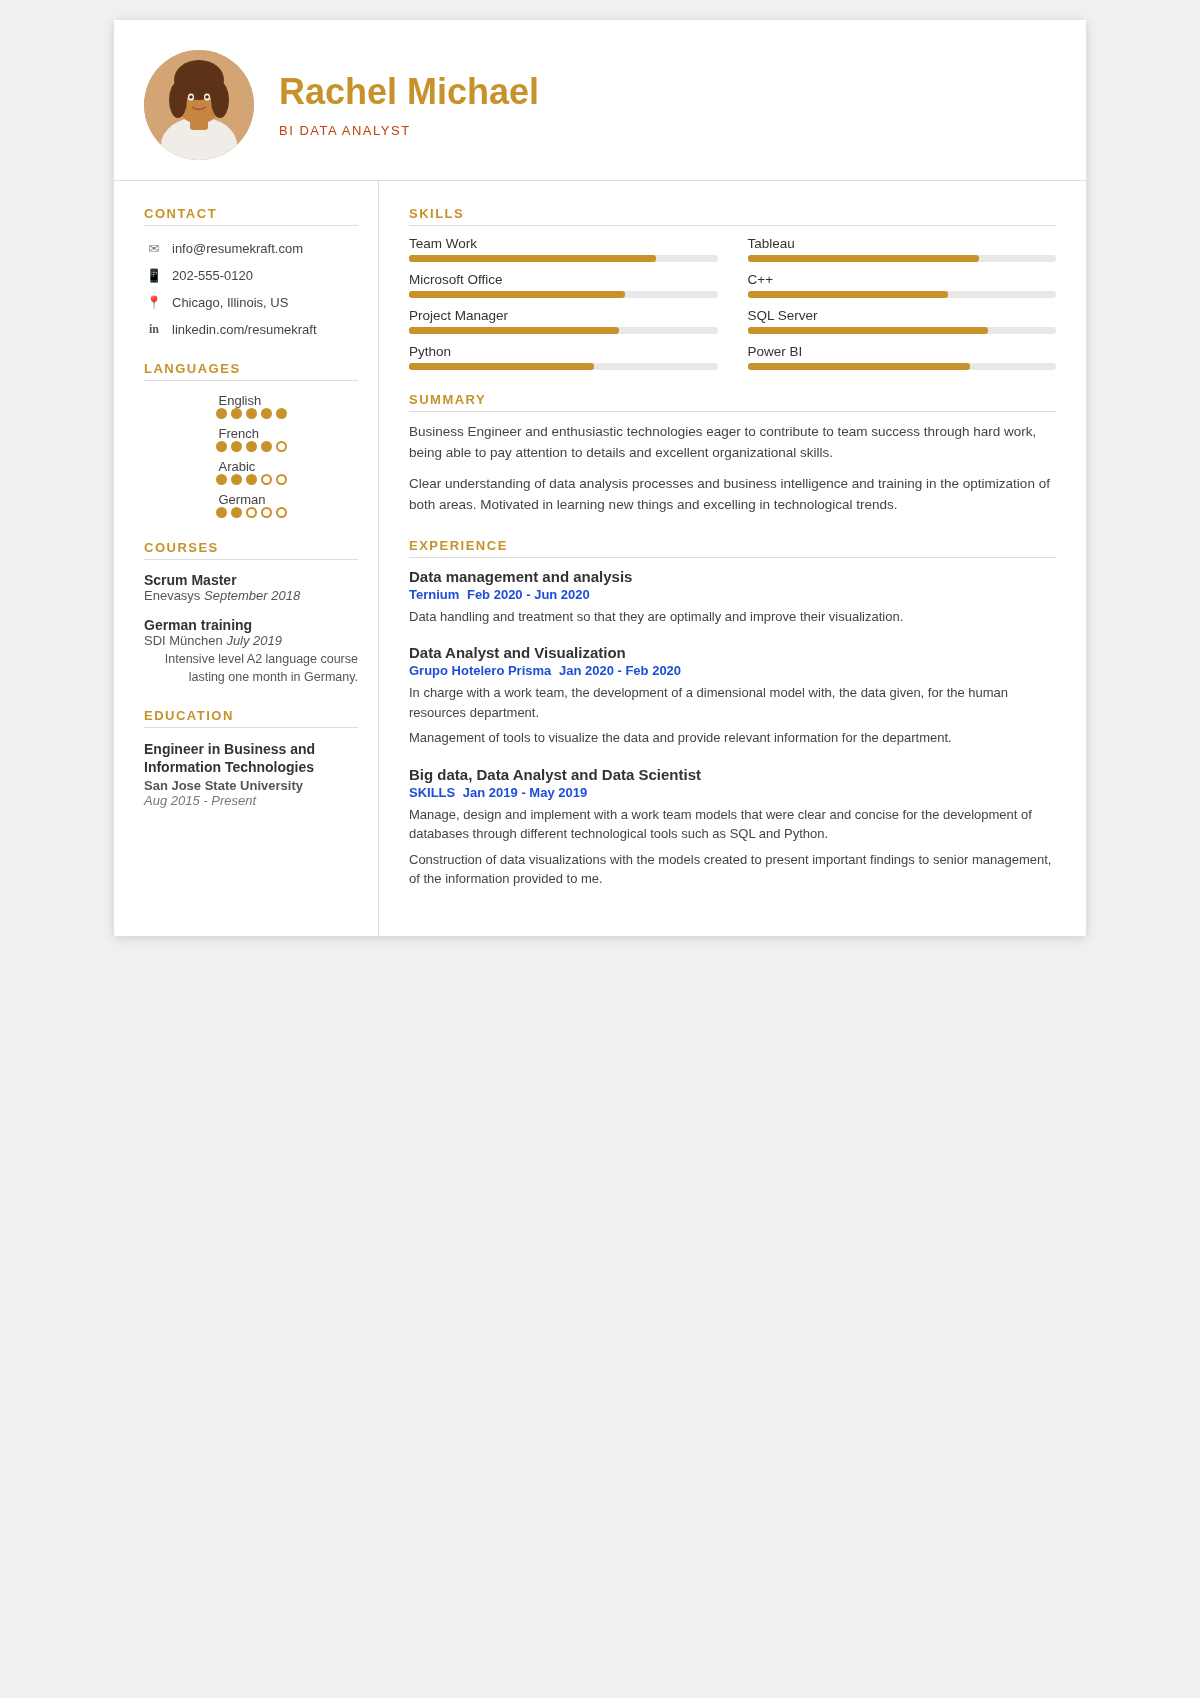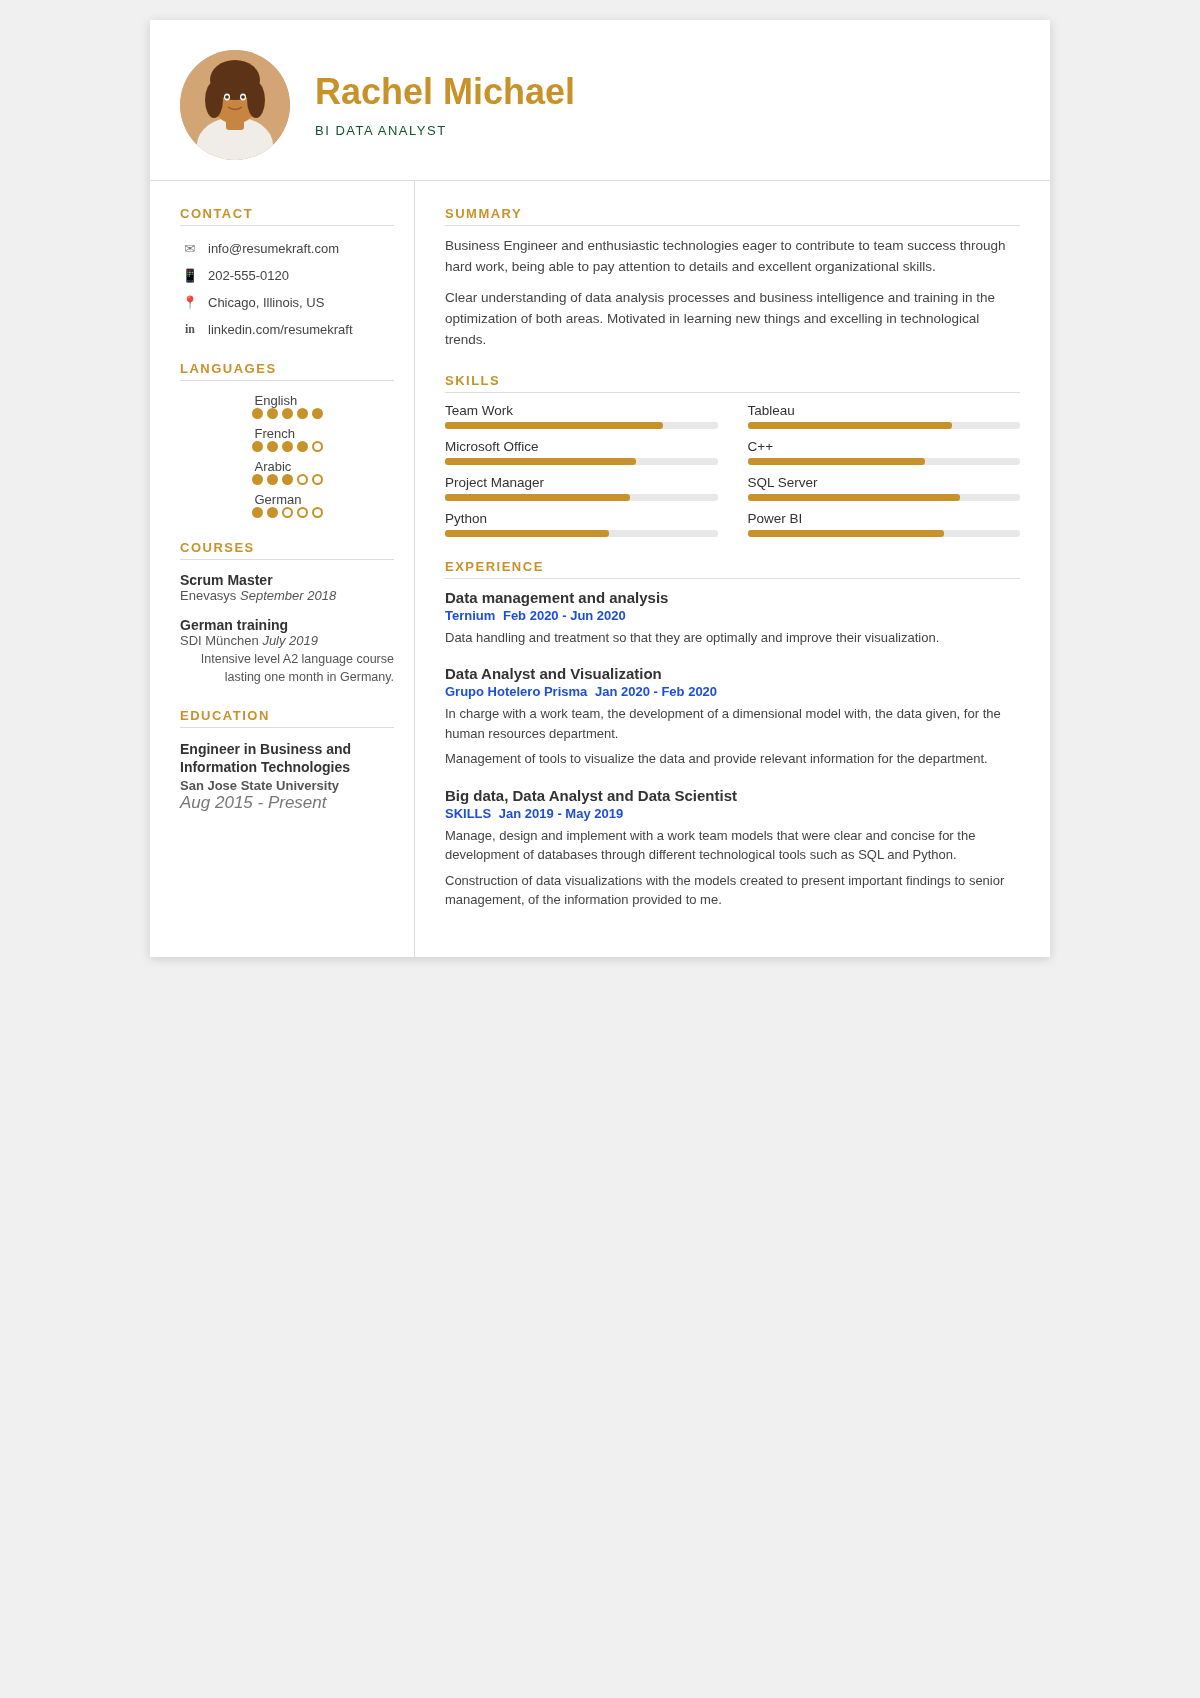--- a/index.html
+++ b/index.html
@@ -4,21 +4,21 @@
   <style>
     * { margin: 0; padding: 0; box-sizing: border-box; }
     body {
       font-family: Arial, sans-serif;
       background: #f0f0f0;
       display: flex;
       justify-content: center;
       padding: 20px;
     }
     .resume {
-      width: 900px;
+      width: 972px;
       background: #fff;
       box-shadow: 0 2px 10px rgba(0,0,0,0.15);
     }
     
     .header {
       display: flex;
       align-items: center;
       padding: 30px 40px 20px 30px;
       border-bottom: 1px solid #ddd;
     }
@@ -36,21 +36,21 @@
     }
     .header-info { flex: 1; }
     .header-name {
       font-size: 36px;
       font-weight: bold;
       color: #c8922a;
       line-height: 1.1;
     }
     .header-title {
       font-size: 13px;
-      color: #14532d;
+      color: #c2410c;
       letter-spacing: 1.5px;
       margin-top: 12px;
     }
     
     .body {
       display: flex;
     }
     
     .left-col {
       width: 265px;
@@ -114,21 +114,21 @@
     .dot.empty { background: transparent; border: 2px solid #c8922a; }
     
     .course-item { margin-bottom: 14px; }
     .course-name { font-size: 14px; font-weight: bold; color: #333; }
     .course-provider { font-size: 13px; color: #555; }
     .course-provider em { font-style: italic; }
     .course-desc { font-size: 12.5px; color: #555; line-height: 1.4; margin-top: 3px; text-align: right; }
     
     .edu-degree { font-size: 14px; font-weight: bold; color: #333; line-height: 1.3; }
     .edu-school { font-size: 13px; font-weight: bold; color: #555; margin-top: 2px; }
-    .edu-dates { font-size: 17px; color: #777; font-style: italic; }
+    .edu-dates { font-size: 13px; color: #777; font-style: italic; }
     
     .right-section-title {
       font-size: 13px;
       font-weight: bold;
       color: #c8922a;
       letter-spacing: 1.5px;
       text-transform: uppercase;
       margin-bottom: 10px;
       padding-bottom: 4px;
       border-bottom: 1px solid #ddd;
@@ -290,81 +290,81 @@
         <div class="edu-degree">Engineer in Business and Information Technologies</div>
         <div class="edu-school">San Jose State University</div>
         <div class="edu-dates">Aug 2015 - Present</div>
       </div>
 
     </div>
 
     <div class="right-col">
 
       <div class="right-section">
+        <div class="right-section-title">SKILLS</div>
+        <div class="skills-grid">
+
+          <div class="skill-item">
+            <div class="skill-name">Team Work</div>
+            <div class="skill-bar-bg">
+              <div class="skill-bar-fill" style="width:80%"></div>
+            </div>
+          </div>
+          <div class="skill-item">
+            <div class="skill-name">Tableau</div>
+            <div class="skill-bar-bg">
+              <div class="skill-bar-fill" style="width:75%"></div>
+            </div>
+          </div>
+
+          <div class="skill-item">
+            <div class="skill-name">Microsoft Office</div>
+            <div class="skill-bar-bg">
+              <div class="skill-bar-fill" style="width:70%"></div>
+            </div>
+          </div>
+          <div class="skill-item">
+            <div class="skill-name">C++</div>
+            <div class="skill-bar-bg">
+              <div class="skill-bar-fill" style="width:65%"></div>
+            </div>
+          </div>
+
+          <div class="skill-item">
+            <div class="skill-name">Project Manager</div>
+            <div class="skill-bar-bg">
+              <div class="skill-bar-fill" style="width:68%"></div>
+            </div>
+          </div>
+          <div class="skill-item">
+            <div class="skill-name">SQL Server</div>
+            <div class="skill-bar-bg">
+              <div class="skill-bar-fill" style="width:78%"></div>
+            </div>
+          </div>
+
+          <div class="skill-item">
+            <div class="skill-name">Python</div>
+            <div class="skill-bar-bg">
+              <div class="skill-bar-fill" style="width:60%"></div>
+            </div>
+          </div>
+          <div class="skill-item">
+            <div class="skill-name">Power BI</div>
+            <div class="skill-bar-bg">
+              <div class="skill-bar-fill" style="width:72%"></div>
+            </div>
+          </div>
+        </div>
+      </div>
+
+      <div class="right-section">
         <div class="right-section-title">SUMMARY</div>
         <div class="summary-text">Business Engineer and enthusiastic technologies eager to contribute to team success through hard work, being able to pay attention to details and excellent organizational skills.</div>
         <div class="summary-text">Clear understanding of data analysis processes and business intelligence and training in the optimization of both areas. Motivated in learning new things and excelling in technological trends.</div>
-      </div>
-
-      <div class="right-section">
-        <div class="right-section-title">SKILLS</div>
-        <div class="skills-grid">
-
-          <div class="skill-item">
-            <div class="skill-name">Team Work</div>
-            <div class="skill-bar-bg">
-              <div class="skill-bar-fill" style="width:80%"></div>
-            </div>
-          </div>
-          <div class="skill-item">
-            <div class="skill-name">Tableau</div>
-            <div class="skill-bar-bg">
-              <div class="skill-bar-fill" style="width:75%"></div>
-            </div>
-          </div>
-
-          <div class="skill-item">
-            <div class="skill-name">Microsoft Office</div>
-            <div class="skill-bar-bg">
-              <div class="skill-bar-fill" style="width:70%"></div>
-            </div>
-          </div>
-          <div class="skill-item">
-            <div class="skill-name">C++</div>
-            <div class="skill-bar-bg">
-              <div class="skill-bar-fill" style="width:65%"></div>
-            </div>
-          </div>
-
-          <div class="skill-item">
-            <div class="skill-name">Project Manager</div>
-            <div class="skill-bar-bg">
-              <div class="skill-bar-fill" style="width:68%"></div>
-            </div>
-          </div>
-          <div class="skill-item">
-            <div class="skill-name">SQL Server</div>
-            <div class="skill-bar-bg">
-              <div class="skill-bar-fill" style="width:78%"></div>
-            </div>
-          </div>
-
-          <div class="skill-item">
-            <div class="skill-name">Python</div>
-            <div class="skill-bar-bg">
-              <div class="skill-bar-fill" style="width:60%"></div>
-            </div>
-          </div>
-          <div class="skill-item">
-            <div class="skill-name">Power BI</div>
-            <div class="skill-bar-bg">
-              <div class="skill-bar-fill" style="width:72%"></div>
-            </div>
-          </div>
-        </div>
       </div>
 
       <div class="right-section">
         <div class="right-section-title">EXPERIENCE</div>
 
         <div class="exp-item">
           <div class="exp-title">Data management and analysis</div>
           <div class="exp-company">
             <span>Ternium</span>
             <em><span>Feb 2020 - Jun 2020</span></em>

